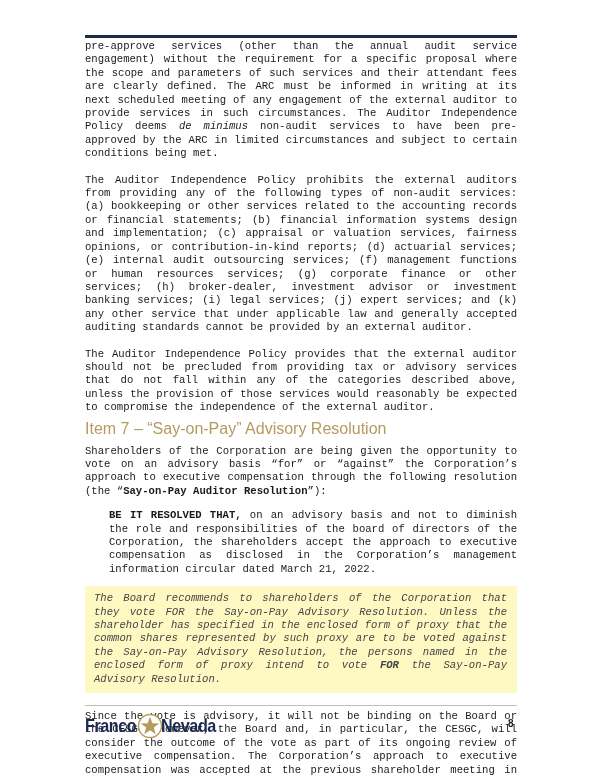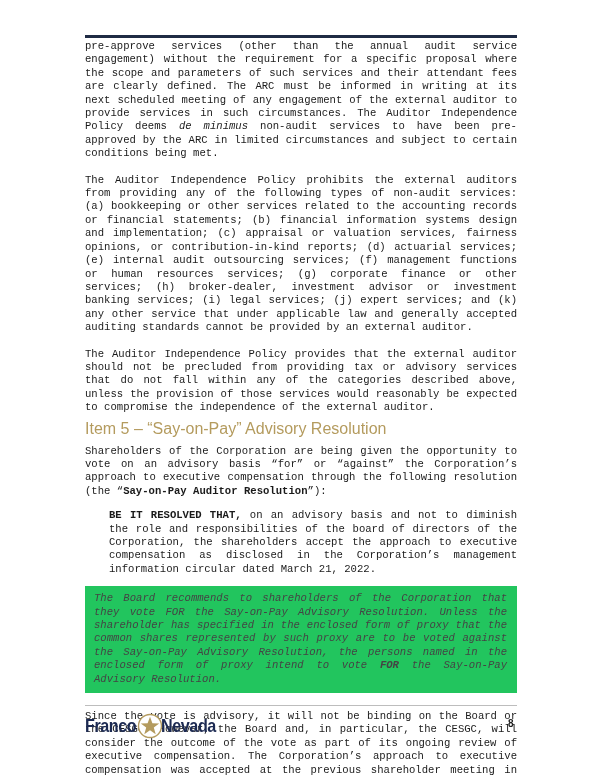--- a/index.html
+++ b/index.html
@@ -5,21 +5,21 @@
   html, body { margin: 0; padding: 0; background: #ffffff; }
   body { width: 600px; height: 776px; position: relative; overflow: hidden;
          font-family: "Liberation Sans", sans-serif; color: #1a1a1a; }
   .top-rule { position: absolute; left: 85px; top: 35px; width: 432px; height: 3px; background: #1f2b44; }
   .content { position: absolute; left: 85px; top: 40px; width: 432px; }
   p { margin: 0; font-size: 10.6px; line-height: 13.4px; text-align: justify; font-family: Liberation Mono, monospace; }
   .para { margin-bottom: 13px; }
   .heading { font-size: 16px; color: #b49b5e; font-weight: normal; margin: 4px 0 6px 0; line-height: 20px; }
   .resolution { margin: 11px 0 10px 24px; }
   .resolution b { font-weight: bold; }
-  .callout { background: #22c55e; padding: 6px 10px 7px 9px; margin: 2px 0 17px 0; }
+  .callout { background: #fef9c3; padding: 6px 10px 7px 9px; margin: 2px 0 17px 0; }
   .callout p { font-style: italic; color: #444444; }
   .callout b { font-weight: bold; }
   .footer-rule { position: absolute; left: 85px; top: 705px; width: 432px; height: 1px; background: #bdbdbd; }
   .logo { position: absolute; left: 85px; top: 711px; height: 30px; display: flex; align-items: center; justify-content: space-between; }
   .logo-word { font-family: "Liberation Sans", sans-serif; font-weight: bold; font-size: 19px; color: #1c2a52;
                letter-spacing: -0.5px; transform: scaleX(0.85); transform-origin: left center; display: inline-block; }
   .logo-word.second { transform-origin: left center; }
   .star-badge { width: 26px; height: 26px; margin: 0 -2px 0 -8px; }
   .page-num { position: absolute; left: 508px; top: 718px; font-size: 10px; font-weight: bold; color: #222; }
 </style>
@@ -28,21 +28,21 @@
 
 <div class="top-rule"></div>
 
 <div class="content">
   <p class="para"><span>pre-approve services (other than the annual audit service engagement) without the requirement for a specific proposal where the scope and parameters of such services and their attendant fees are clearly defined. The ARC must be informed in writing at its next scheduled meeting of any engagement of the external auditor to provide services in such circumstances. The Auditor Independence Policy deems </span><i>de minimus</i><span> non-audit services to have been pre-approved by the ARC in limited circumstances and subject to certain conditions being met.</span></p>
 
   <p class="para">The Auditor Independence Policy prohibits the external auditors from providing any of the following types of non-audit services: (a) bookkeeping or other services related to the accounting records or financial statements; (b) financial information systems design and implementation; (c) appraisal or valuation services, fairness opinions, or contribution-in-kind reports; (d) actuarial services; (e) internal audit outsourcing services; (f) management functions or human resources services; (g) corporate finance or other services; (h) broker-dealer, investment advisor or investment banking services; (i) legal services; (j) expert services; and (k) any other service that under applicable law and generally accepted auditing standards cannot be provided by an external auditor.</p>
 
   <p class="para" style="margin-bottom:0;">The Auditor Independence Policy provides that the external auditor should not be precluded from providing tax or advisory services that do not fall within any of the categories described above, unless the provision of those services would reasonably be expected to compromise the independence of the external auditor.</p>
 
-  <h2 class="heading">Item 5 – “Say-on-Pay” Advisory Resolution</h2>
+  <h2 class="heading">Item 7 – “Say-on-Pay” Advisory Resolution</h2>
 
   <p><span>Shareholders of the Corporation are being given the opportunity to vote on an advisory basis “for” or “against” the Corporation’s approach to executive compensation through the following resolution (the “</span><b>Say-on-Pay Auditor Resolution</b><span>”):</span></p>
 
   <p class="resolution"><b>BE IT RESOLVED THAT,</b><span> on an advisory basis and not to diminish the role and responsibilities of the board of directors of the Corporation, the shareholders accept the approach to executive compensation as disclosed in the Corporation’s management information circular dated March 21, 2022.</span></p>
 
   <div class="callout">
     <p><span>The Board recommends to shareholders of the Corporation that they vote FOR the Say-on-Pay Advisory Resolution. Unless the shareholder has specified in the enclosed form of proxy that the common shares represented by such proxy are to be voted against the Say-on-Pay Advisory Resolution, the persons named in the enclosed form of proxy intend to vote </span><b>FOR</b><span> the Say-on-Pay Advisory Resolution.</span></p>
   </div>
 
   <p>Since the vote is advisory, it will not be binding on the Board or the CESGC. However, the Board and, in particular, the CESGC, will consider the outcome of the vote as part of its ongoing review of executive compensation. The Corporation’s approach to executive compensation was accepted at the previous shareholder meeting in 2021. This advisory vote indicated “for” 117,963,681 (95.52%) and “against” 5,538,506 (4.48%). For further information on the Corporation’s approach to executive compensation, please refer to pages 46 to 82 of this Circular.</p>

